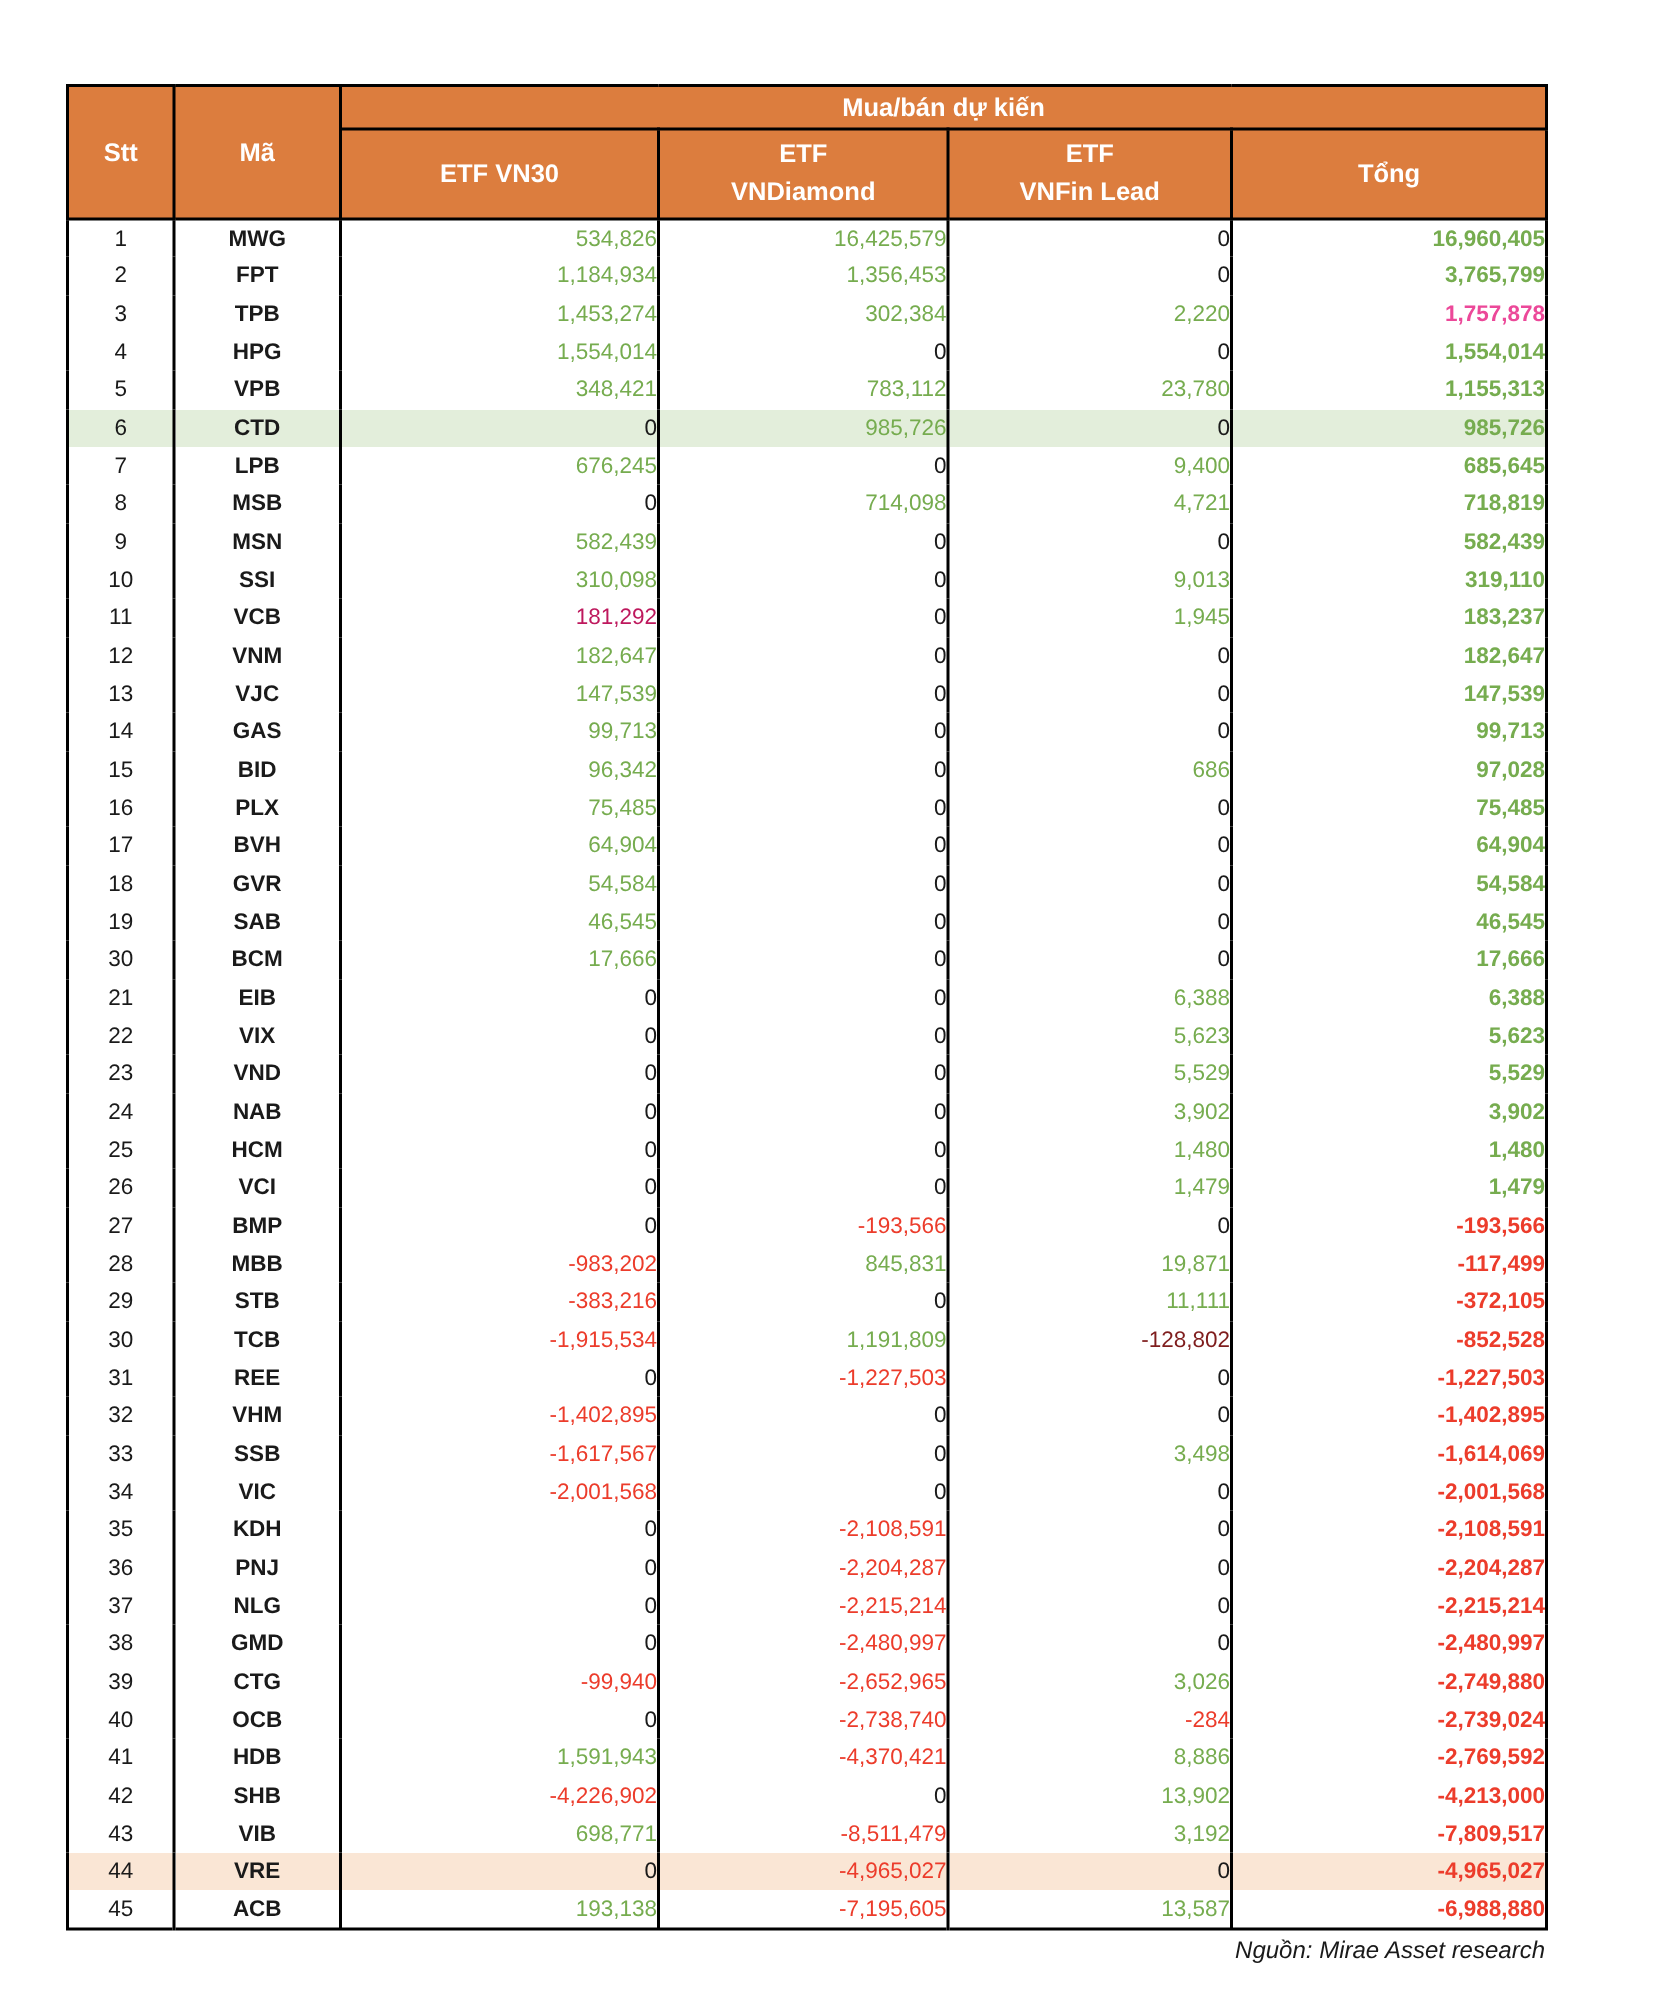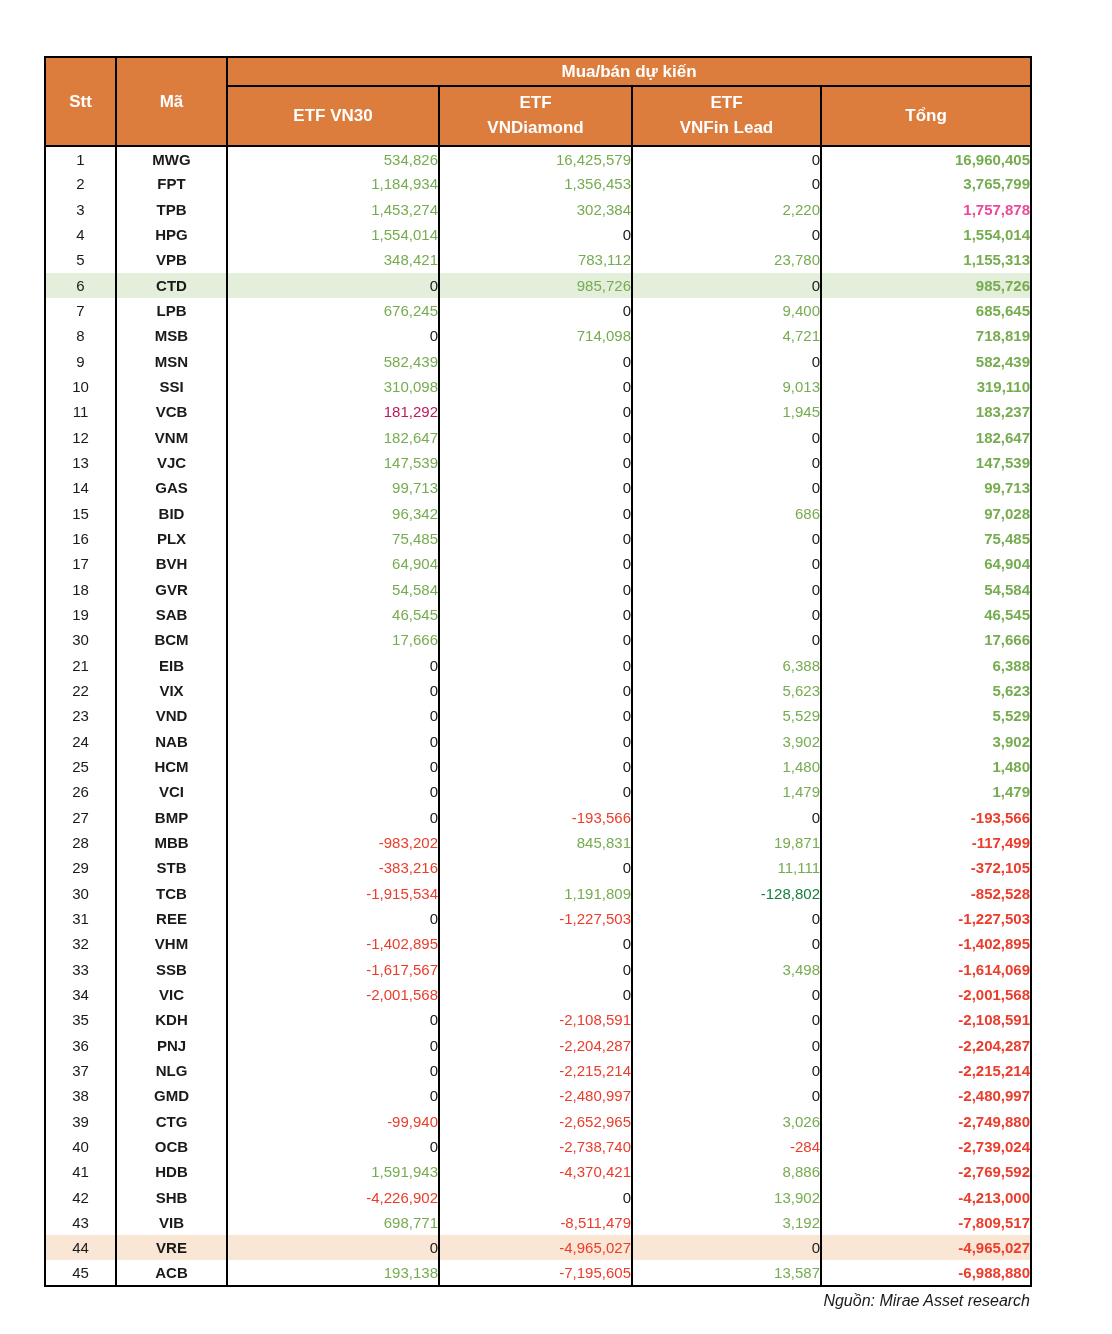--- a/index.html
+++ b/index.html
@@ -336,21 +336,21 @@
       <td class="c-num" style="color: rgb(236, 60, 43); margin-left: 12px;">-383,216</td>
       <td class="c-num" style="color: rgb(26, 26, 26);">0</td>
       <td class="c-num" style="color: rgb(118, 172, 79);">11,111</td>
       <td class="c-total" style="color: rgb(236, 60, 43);">-372,105</td>
     </tr>
         <tr>
       <td class="c-stt">30</td>
       <td class="c-ma">TCB</td>
       <td class="c-num" style="color: rgb(236, 60, 43);">-1,915,534</td>
       <td class="c-num" style="color: rgb(118, 172, 79);">1,191,809</td>
-      <td class="c-num" style="color: #15803d;">-128,802</td>
+      <td class="c-num" style="color: #7f1d1d;">-128,802</td>
       <td class="c-total" style="color: rgb(236, 60, 43);">-852,528</td>
     </tr>
         <tr>
       <td class="c-stt">31</td>
       <td class="c-ma">REE</td>
       <td class="c-num" style="color: rgb(26, 26, 26);">0</td>
       <td class="c-num" style="color: rgb(236, 60, 43);">-1,227,503</td>
       <td class="c-num" style="color: rgb(26, 26, 26);">0</td>
       <td class="c-total" style="color: rgb(236, 60, 43);">-1,227,503</td>
     </tr>

